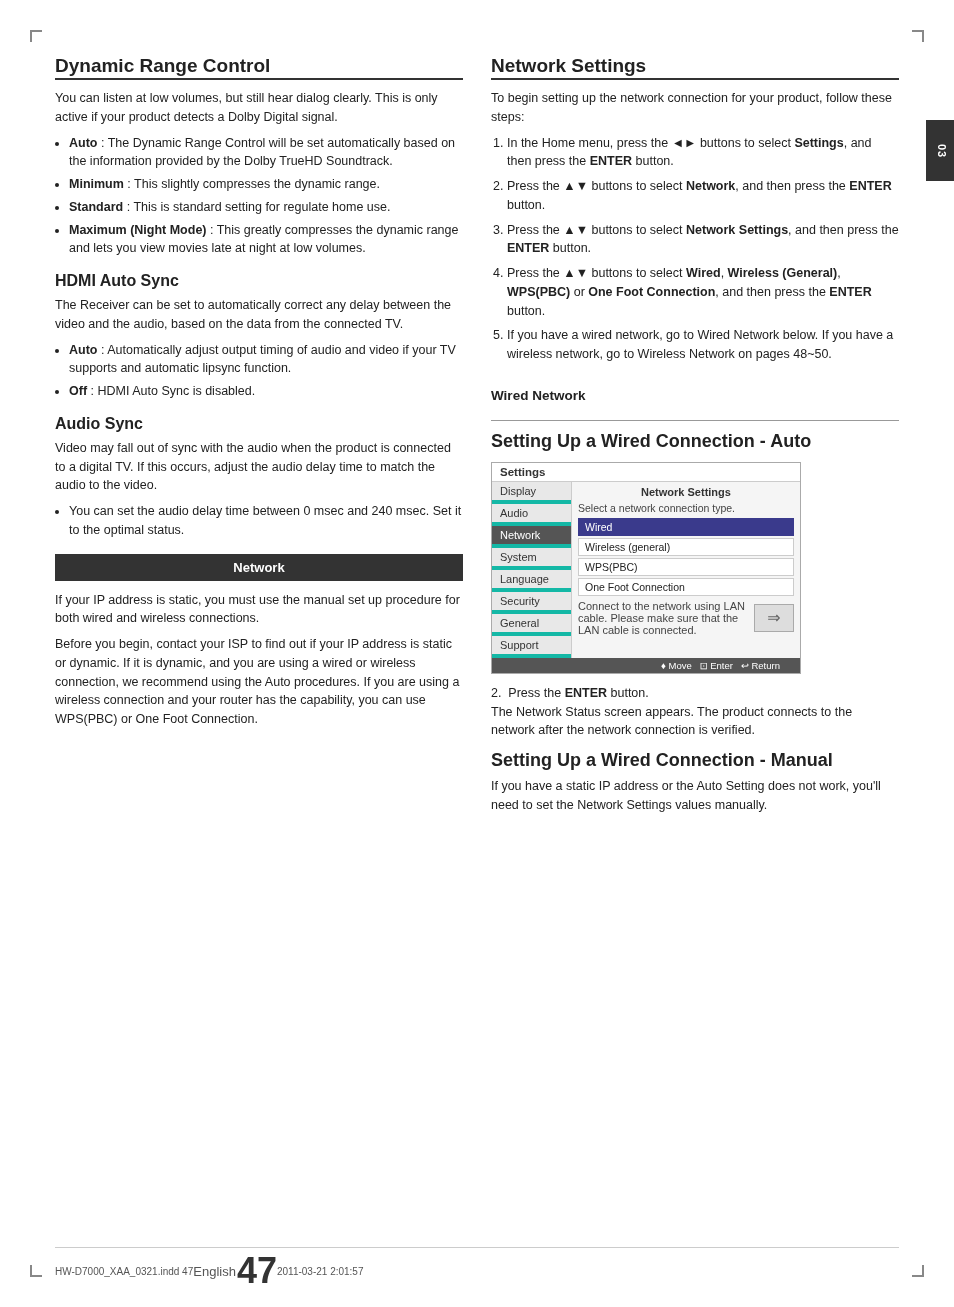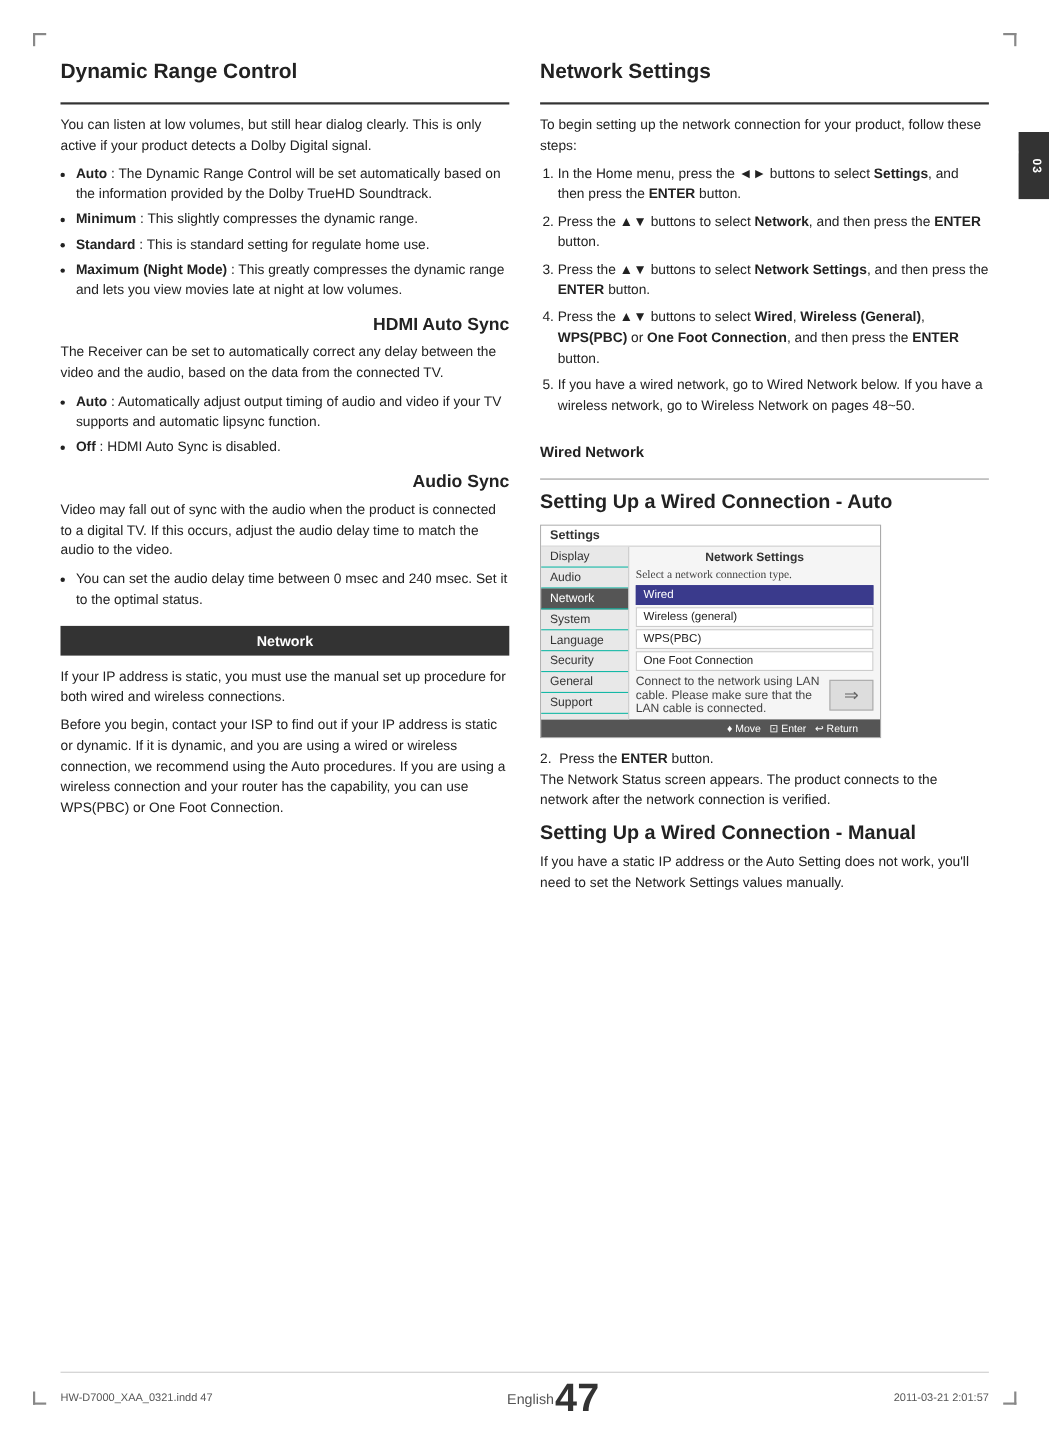--- a/index.html
+++ b/index.html
@@ -72,30 +72,29 @@
     .col-right {
       flex: 1;
       min-width: 0;
     }
 
     
     .section-title {
       font-size: 19px;
       font-weight: bold;
       border-bottom: 2px solid #333;
-      padding-bottom: 16px;
+      padding-bottom: 1px;
       margin-bottom: 9px;
     }
 
     .subsection-title {
       font-size: 16px;
       font-weight: bold;
       margin-top: 14px;
       margin-bottom: 6px;
-      text-align: right;
     }
 
     .subsubsection-title {
       font-size: 18px;
       font-weight: bold;
       margin-top: 10px;
       margin-bottom: 6px;
     }
 
     p {
@@ -165,42 +164,41 @@
     .settings-left-menu {
       background: #e8e8e8;
       border-right: 1px solid #ccc;
       min-width: 80px;
       padding: 0;
     }
     .settings-menu-item {
       font-size: 11px;
       padding: 3px 8px;
       color: #333;
-      border-bottom: 1px solid #14b8a6;
+      border-bottom: 4px solid #14b8a6;
     }
     .settings-menu-item.active {
       background: #555;
       color: #fff;
     }
     .settings-right-panel {
       flex: 1;
       padding: 4px 6px;
     }
     .settings-panel-title {
       font-size: 11px;
       text-align: center;
       font-weight: bold;
       margin-bottom: 4px;
       color: #333;
     }
     .settings-panel-subtitle {
       font-size: 10.5px;
       margin-bottom: 4px;
       color: #444;
-      font-family: Liberation Serif, serif;
     }
     .settings-options {
       display: flex;
       flex-direction: column;
       gap: 2px;
     }
     .settings-option {
       font-size: 10.5px;
       padding: 2px 6px;
       border: 1px solid #ccc;
@@ -245,21 +243,20 @@
     }
 
     
     .page-footer {
       position: absolute;
       bottom: 18px;
       left: 55px;
       right: 55px;
       display: flex;
       align-items: center;
-      justify-content: space-between;
       border-top: 1px solid #ccc;
       padding-top: 5px;
     }
     .footer-left {
       font-size: 10px;
       color: #555;
     }
     .footer-right {
       font-size: 10px;
       color: #555;

